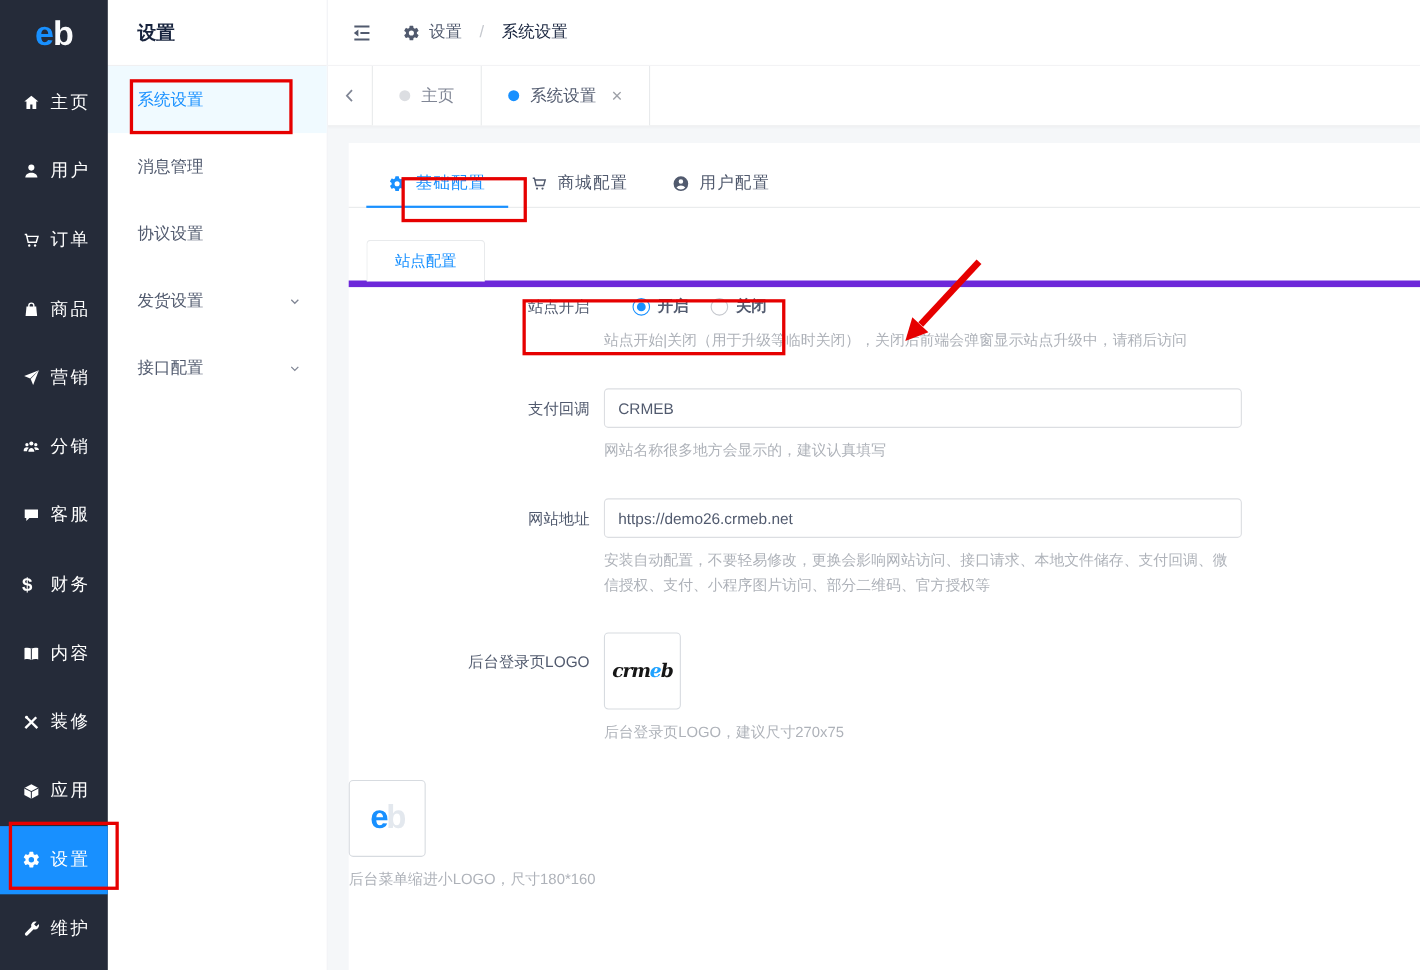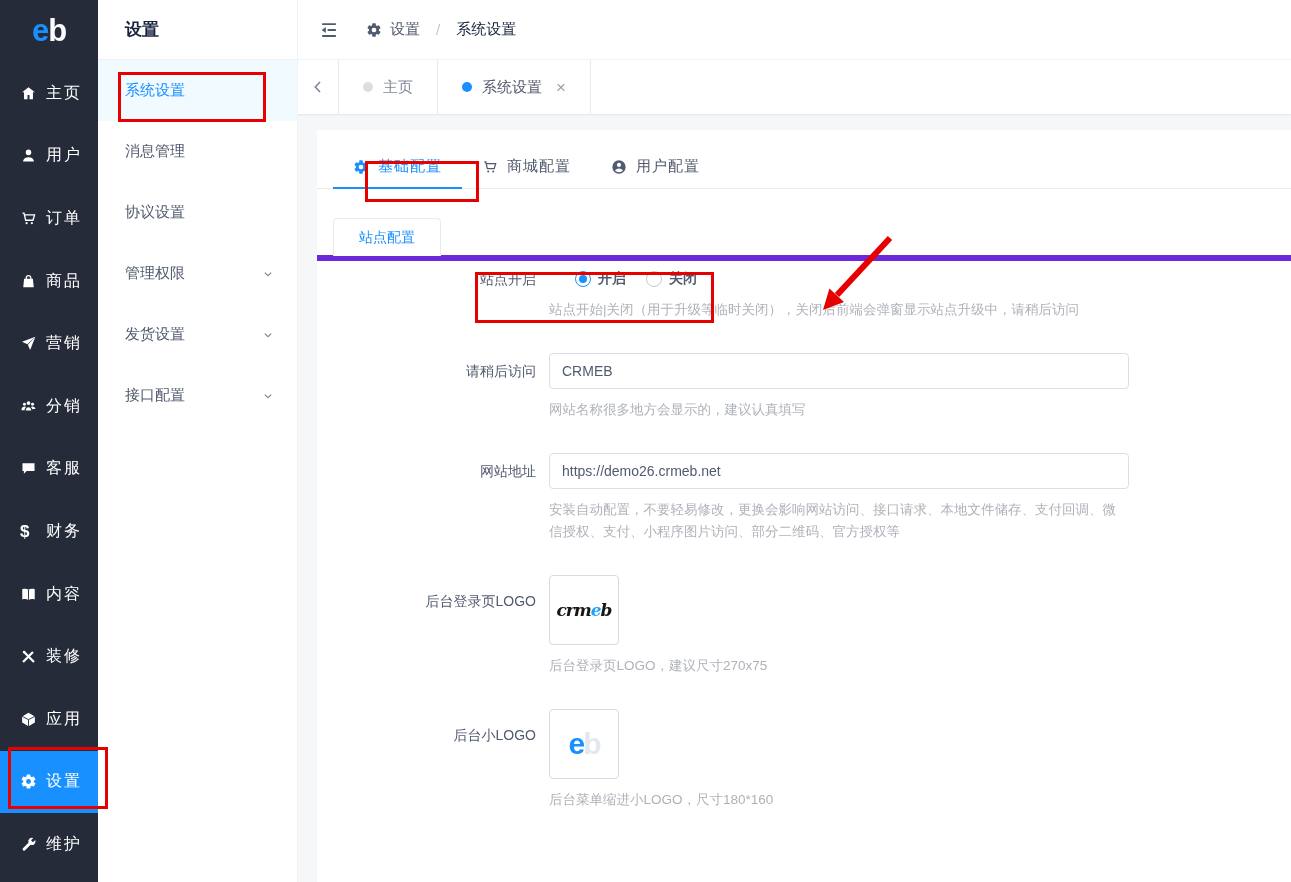--- a/index.html
+++ b/index.html
@@ -238,28 +238,20 @@
         <div class="sub-item active">
           <span>系统设置</span>
         </div>
         <div class="sub-item">
           <span>消息管理</span>
         </div>
         <div class="sub-item">
           <span>协议设置</span>
         </div>
         <div class="sub-item">
-          <span>管理权限</span>
-          <span class="chev">
-            <svg viewBox="0 0 24 24" fill="none" stroke="currentColor" stroke-width="2">
-              <path d="M6.5 9.5 12 15l5.5-5.5"></path>
-            </svg>
-          </span>
-        </div>
-        <div class="sub-item">
           <span>发货设置</span>
           <span class="chev">
             <svg viewBox="0 0 24 24" fill="none" stroke="currentColor" stroke-width="2">
               <path d="M6.5 9.5 12 15l5.5-5.5"></path>
             </svg>
           </span>
         </div>
         <div class="sub-item">
           <span>接口配置</span>
           <span class="chev">
@@ -360,21 +352,21 @@
               <span class="radio">
                 <span class="radio-circle"></span>
                 <span>关闭</span>
               </span>
             </div>
             <div class="f-help">站点开始|关闭（用于升级等临时关闭），关闭后前端会弹窗显示站点升级中，请稍后访问</div>
           </div>
         </div>
 
         <div class="f-row input-row">
-          <div class="f-label">请稍后访问</div>
+          <div class="f-label">支付回调</div>
           <div class="f-content">
             <input class="f-input" type="text" value="CRMEB" style="">
             <div class="f-help">网站名称很多地方会显示的，建议认真填写</div>
           </div>
         </div>
 
         <div class="f-row input-row">
           <div class="f-label">网站地址</div>
           <div class="f-content">
             <input class="f-input" type="text" value="https://demo26.crmeb.net" style="">
@@ -386,21 +378,20 @@
           <div class="f-label">后台登录页LOGO</div>
           <div class="f-content">
             <div class="upload-box">
               <span class="crmeb-logo" id="login-logo-text"><span>crm</span><span class="lg-e">e</span><span>b</span></span>
             </div>
             <div class="f-help">后台登录页LOGO，建议尺寸270x75</div>
           </div>
         </div>
 
         <div class="f-row logo-row">
-          <div class="f-label">后台小LOGO</div>
           <div class="f-content">
             <div class="upload-box">
               <span class="eb-small" id="small-logo-text"><span class="lg-e">e</span><span class="lg-b">b</span></span>
             </div>
             <div class="f-help">后台菜单缩进小LOGO，尺寸180*160</div>
           </div>
         </div>
 
       </div>
     </div>

